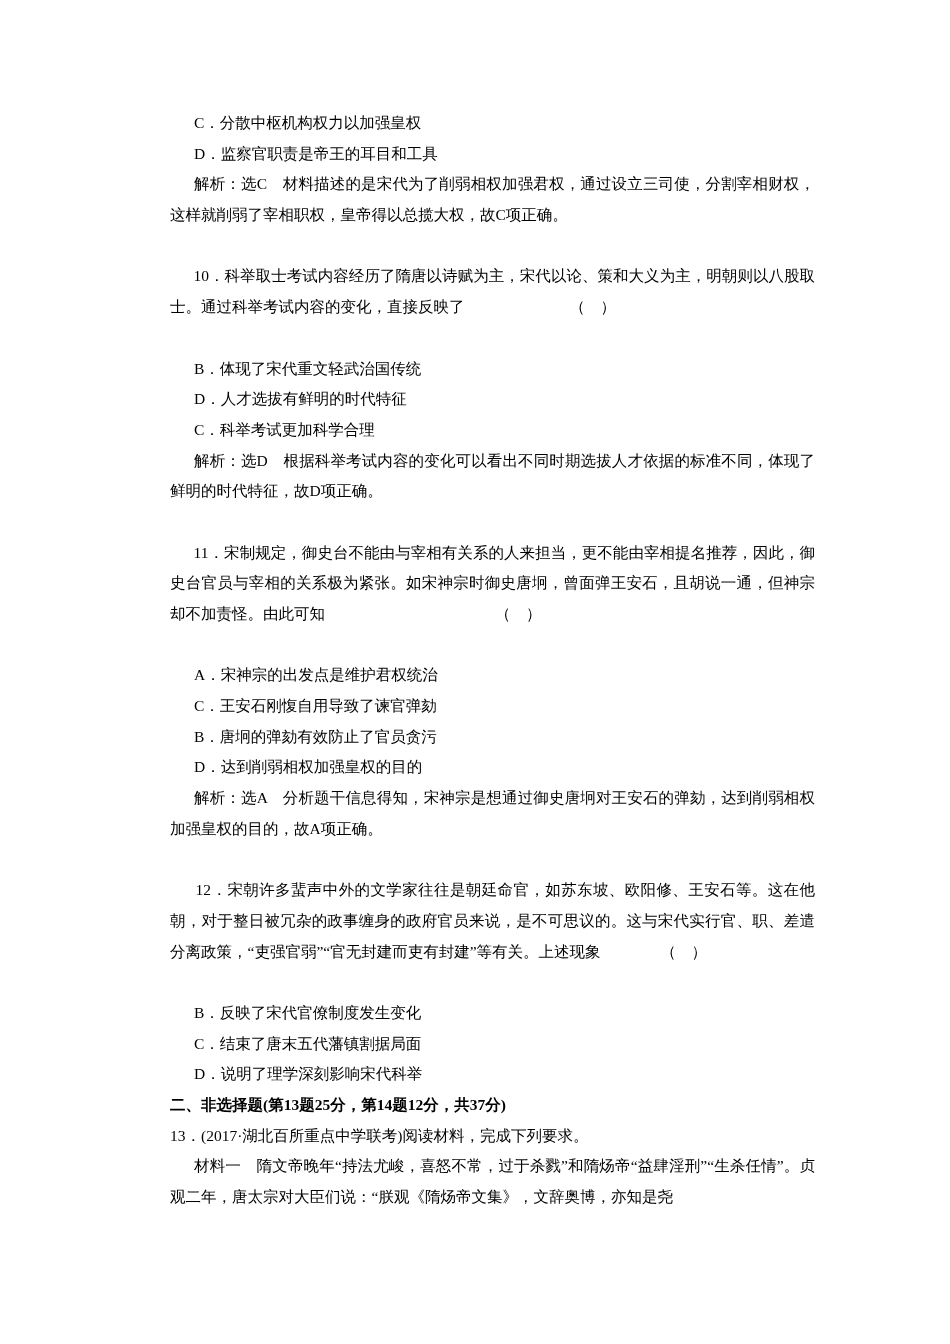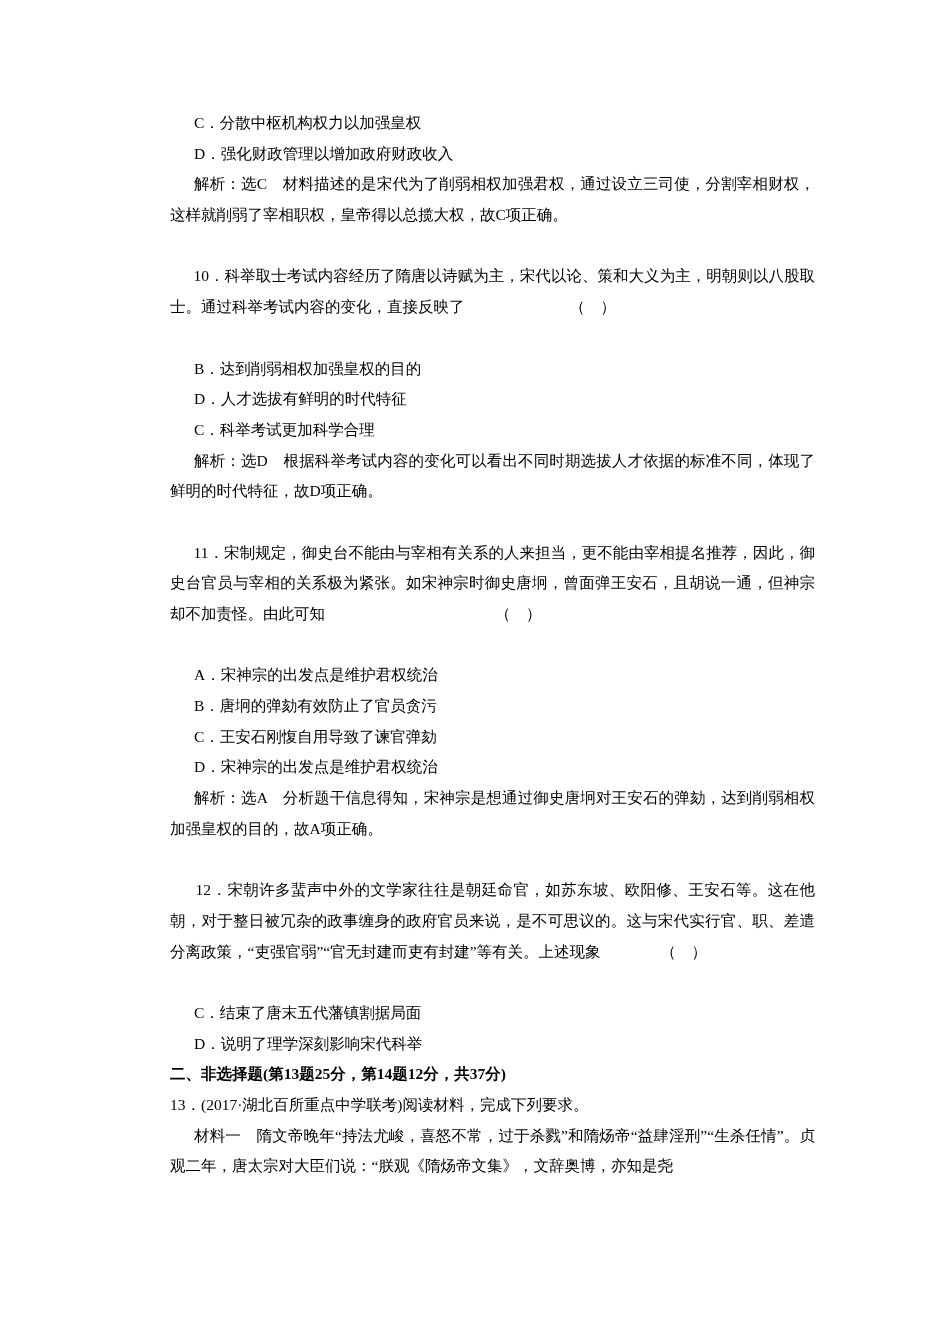--- a/index.html
+++ b/index.html
@@ -51,43 +51,44 @@
     display: inline-block;
   }
 </style>
 </head>
 <body>
 
 <div class="page">
   <div class="doc">
 
     <p class="line opt">C．分散中枢机构权力以加强皇权</p>
-    <p class="line opt">D．强化财政管理以增加政府财政收入</p>
+    <p class="line opt">D．监察官职责是帝王的耳目和工具</p>
     <p class="line ans">解析：选C　材料描述的是宋代为了削弱相权加强君权，通过设立三司使，分割宰相财权，这样就削弱了宰相职权，皇帝得以总揽大权，故C项正确。</p>
 
     <p class="line q">
       <span>10．科举取士考试内容经历了隋唐以诗赋为主，宋代以论、策和大义为主，明朝则以八股取士。通过科举考试内容的变化，直接反映了</span><span class="spacer-wide" style="width:105px;"></span><span>（　）</span>
     </p>
-    <p class="line opt">B．达到削弱相权加强皇权的目的</p>
+    <p class="line opt">B．体现了宋代重文轻武治国传统</p>
     <p class="line opt">D．人才选拔有鲜明的时代特征</p>
     <p class="line opt">C．科举考试更加科学合理</p>
     <p class="line ans">解析：选D　根据科举考试内容的变化可以看出不同时期选拔人才依据的标准不同，体现了鲜明的时代特征，故D项正确。</p>
 
     <p class="line q">
       <span>11．宋制规定，御史台不能由与宰相有关系的人来担当，更不能由宰相提名推荐，因此，御史台官员与宰相的关系极为紧张。如宋神宗时御史唐坰，曾面弹王安石，且胡说一通，但神宗却不加责怪。由此可知</span><span class="spacer-wide" style="width:170px;"></span><span>（　）</span>
     </p>
     <p class="line opt">A．宋神宗的出发点是维护君权统治</p>
+    <p class="line opt">C．王安石刚愎自用导致了谏官弹劾</p>
     <p class="line opt">B．唐坰的弹劾有效防止了官员贪污</p>
-    <p class="line opt">C．王安石刚愎自用导致了谏官弹劾</p>
-    <p class="line opt">D．宋神宗的出发点是维护君权统治</p>
+    <p class="line opt">D．达到削弱相权加强皇权的目的</p>
     <p class="line ans">解析：选A　分析题干信息得知，宋神宗是想通过御史唐坰对王安石的弹劾，达到削弱相权加强皇权的目的，故A项正确。</p>
 
     <p class="line q">
       <span>12．宋朝许多蜚声中外的文学家往往是朝廷命官，如苏东坡、欧阳修、王安石等。这在他朝，对于整日被冗杂的政事缠身的政府官员来说，是不可思议的。这与宋代实行官、职、差遣分离政策，“吏强官弱”“官无封建而吏有封建”等有关。上述现象</span><span class="spacer-wide" style="width:60px;"></span><span>（　）</span>
     </p>
+    <p class="line opt">B．反映了宋代官僚制度发生变化</p>
     <p class="line opt">C．结束了唐末五代藩镇割据局面</p>
     <p class="line opt">D．说明了理学深刻影响宋代科举</p>
 
     <p class="line sect">二、非选择题(第13题25分，第14题12分，共37分)</p>
     <p class="line q">13．(2017·湖北百所重点中学联考)阅读材料，完成下列要求。</p>
     <p class="line ans">材料一　隋文帝晚年“持法尤峻，喜怒不常，过于杀戮”和隋炀帝“益肆淫刑”“生杀任情”。贞观二年，唐太宗对大臣们说：“朕观《隋炀帝文集》，文辞奥博，亦知是尧</p>
 
   </div>
 </div>
 

